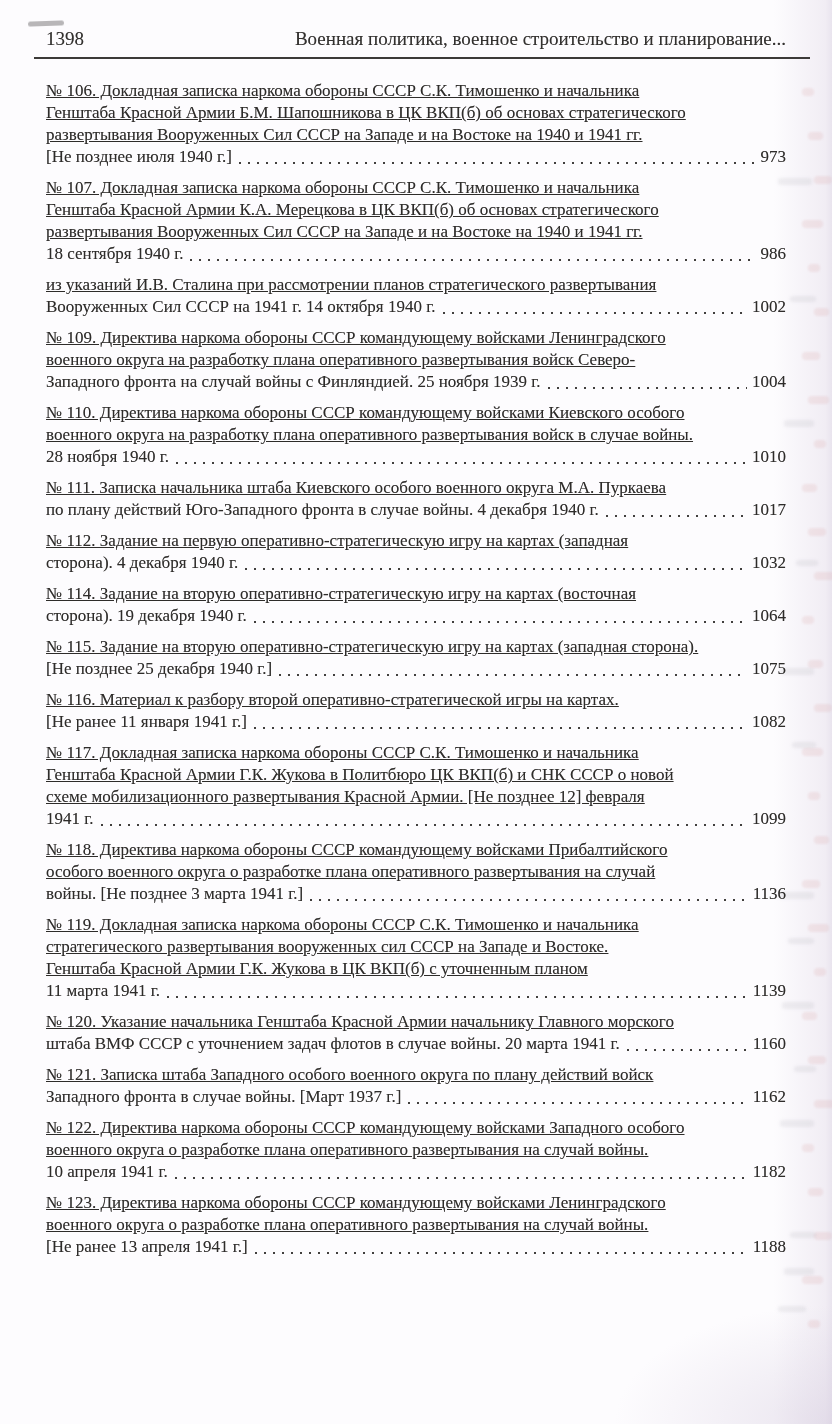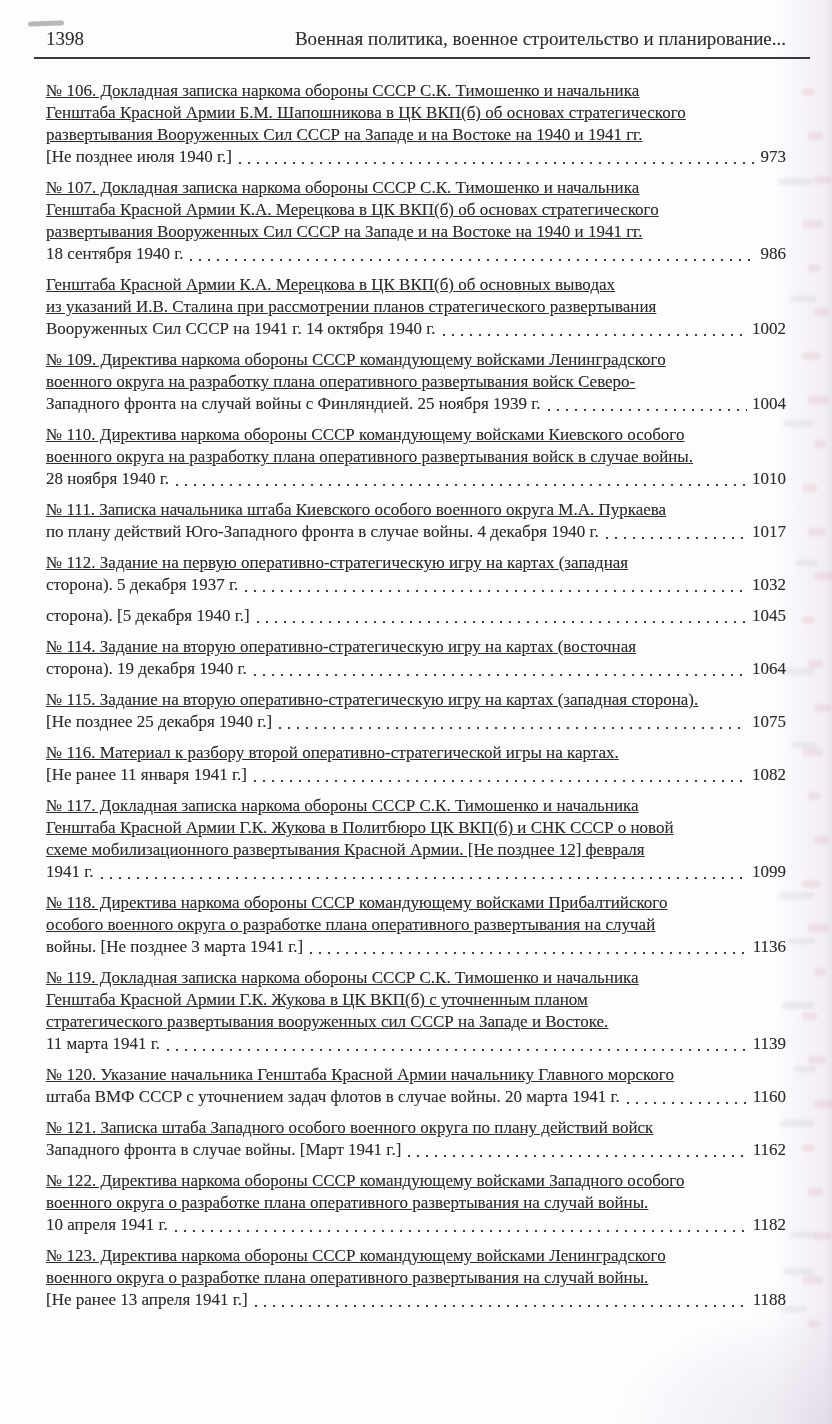--- a/index.html
+++ b/index.html
@@ -128,21 +128,20 @@
         <div class="line">Генштаба Красной Армии К.А. Мерецкова в ЦК ВКП(б) об основах стратегического</div>
         <div class="line">развертывания Вооруженных Сил СССР на Западе и на Востоке на 1940 и 1941 гг.</div>
         <div class="last">
       <span class="tail">18 сентября 1940 г.</span>
       <span class="dots"></span>
       <span class="pg">986</span>
     </div>
   </div>
 
   <div class="entry">
-        <div class="line">Генштаба Красной Армии К.А. Мерецкова в ЦК ВКП(б) об основных выводах</div>
         <div class="line">из указаний И.В. Сталина при рассмотрении планов стратегического развертывания</div>
         <div class="last">
       <span class="tail">Вооруженных Сил СССР на 1941 г. 14 октября 1940 г.</span>
       <span class="dots"></span>
       <span class="pg">1002</span>
     </div>
   </div>
 
   <div class="entry">
     <div class="line">№ 109. Директива наркома обороны СССР командующему войсками Ленинградского</div>
@@ -169,32 +168,27 @@
         <div class="last">
       <span class="tail">по плану действий Юго-Западного фронта в случае войны. 4 декабря 1940 г.</span>
       <span class="dots"></span>
       <span class="pg">1017</span>
     </div>
   </div>
 
   <div class="entry">
     <div class="line">№ 112. Задание на первую оперативно-стратегическую игру на картах (западная</div>
         <div class="last">
-      <span class="tail">сторона). 5 декабря 1937 г.</span>
+      <span class="tail">сторона). 4 декабря 1940 г.</span>
       <span class="dots"></span>
       <span class="pg">1032</span>
     </div>
   </div>
 
   <div class="entry">
-        <div class="last">
-      <span class="tail">сторона). [5 декабря 1940 г.]</span>
-      <span class="dots"></span>
-      <span class="pg">1045</span>
-    </div>
   </div>
 
   <div class="entry">
     <div class="line">№ 114. Задание на вторую оперативно-стратегическую игру на картах (восточная</div>
         <div class="last">
       <span class="tail">сторона). 19 декабря 1940 г.</span>
       <span class="dots"></span>
       <span class="pg">1064</span>
     </div>
   </div>
@@ -233,42 +227,42 @@
         <div class="line">особого военного округа о разработке плана оперативного развертывания на случай</div>
         <div class="last">
       <span class="tail">войны. [Не позднее 3 марта 1941 г.]</span>
       <span class="dots"></span>
       <span class="pg">1136</span>
     </div>
   </div>
 
   <div class="entry">
     <div class="line">№ 119. Докладная записка наркома обороны СССР С.К. Тимошенко и начальника</div>
+        <div class="line">стратегического развертывания вооруженных сил СССР на Западе и Востоке.</div>
         <div class="line">Генштаба Красной Армии Г.К. Жукова в ЦК ВКП(б) с уточненным планом</div>
-        <div class="line">стратегического развертывания вооруженных сил СССР на Западе и Востоке.</div>
         <div class="last">
       <span class="tail">11 марта 1941 г.</span>
       <span class="dots"></span>
       <span class="pg">1139</span>
     </div>
   </div>
 
   <div class="entry">
     <div class="line">№ 120. Указание начальника Генштаба Красной Армии начальнику Главного морского</div>
         <div class="last">
       <span class="tail">штаба ВМФ СССР с уточнением задач флотов в случае войны. 20 марта 1941 г.</span>
       <span class="dots"></span>
       <span class="pg">1160</span>
     </div>
   </div>
 
   <div class="entry">
     <div class="line">№ 121. Записка штаба Западного особого военного округа по плану действий войск</div>
         <div class="last">
-      <span class="tail">Западного фронта в случае войны. [Март 1941 г.]</span>
+      <span class="tail">Западного фронта в случае войны. [Март 1937 г.]</span>
       <span class="dots"></span>
       <span class="pg">1162</span>
     </div>
   </div>
 
   <div class="entry">
     <div class="line">№ 122. Директива наркома обороны СССР командующему войсками Западного особого</div>
         <div class="line">военного округа о разработке плана оперативного развертывания на случай войны.</div>
         <div class="last">
       <span class="tail">10 апреля 1941 г.</span>

